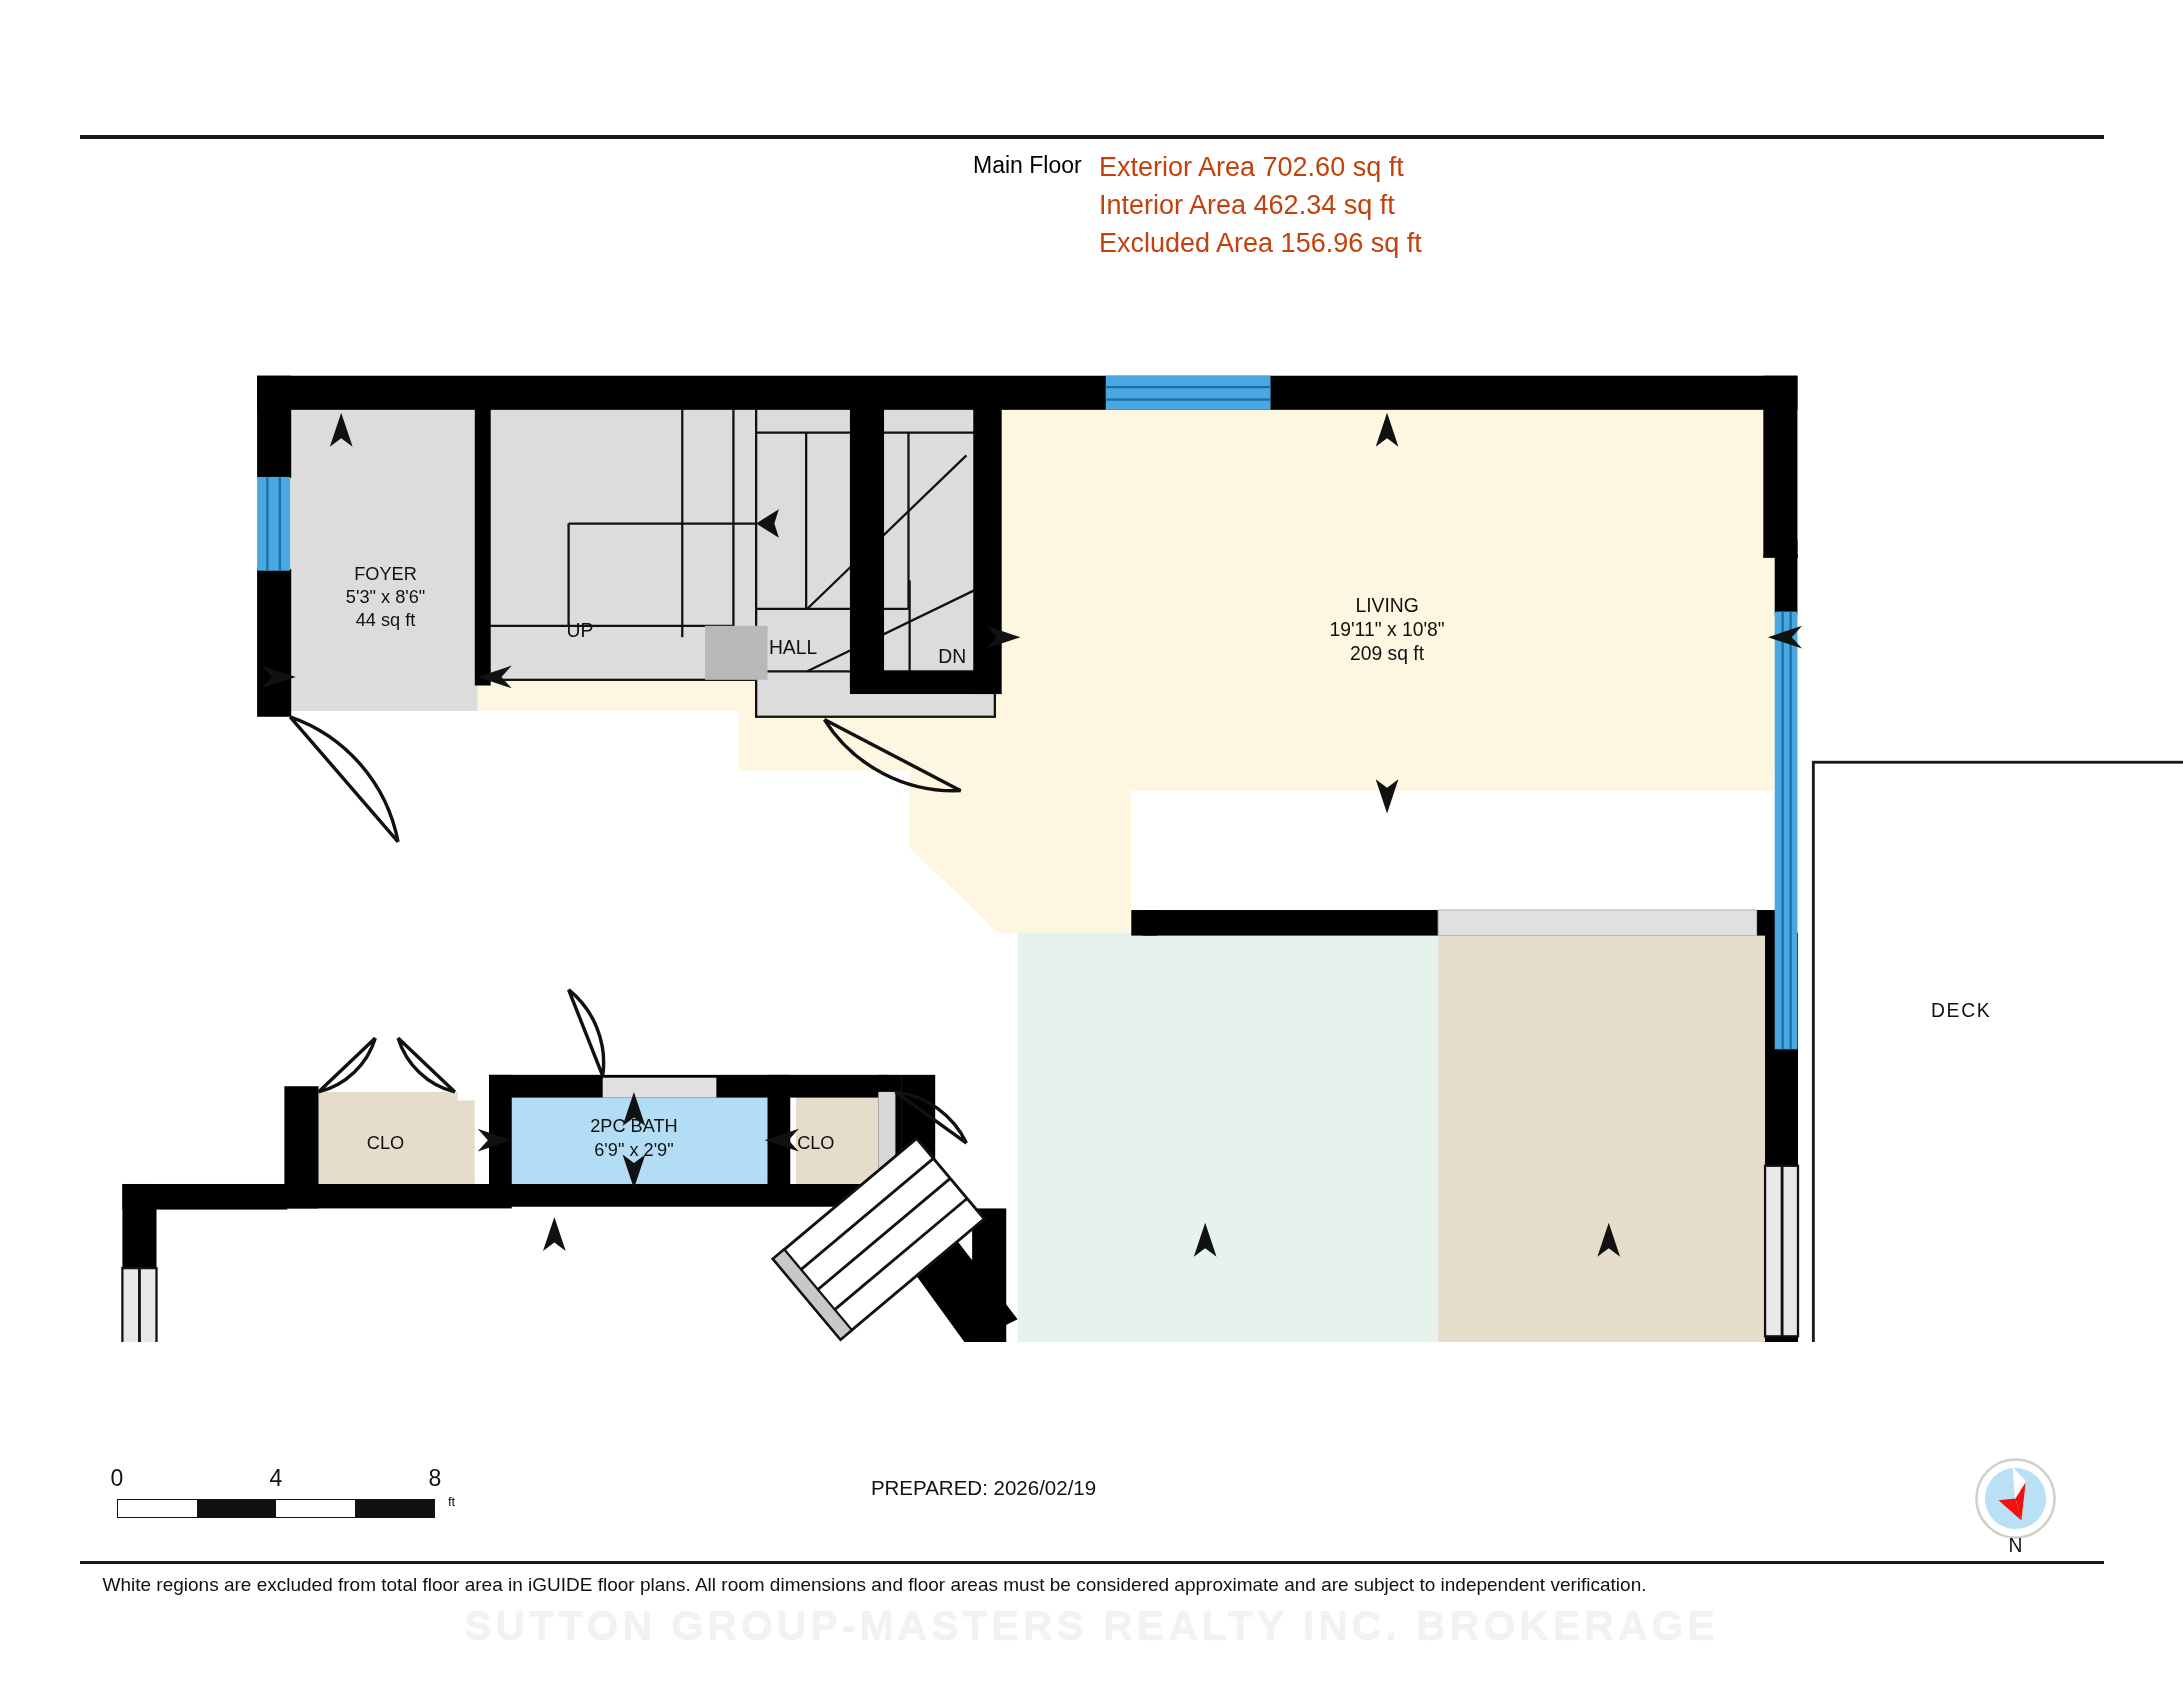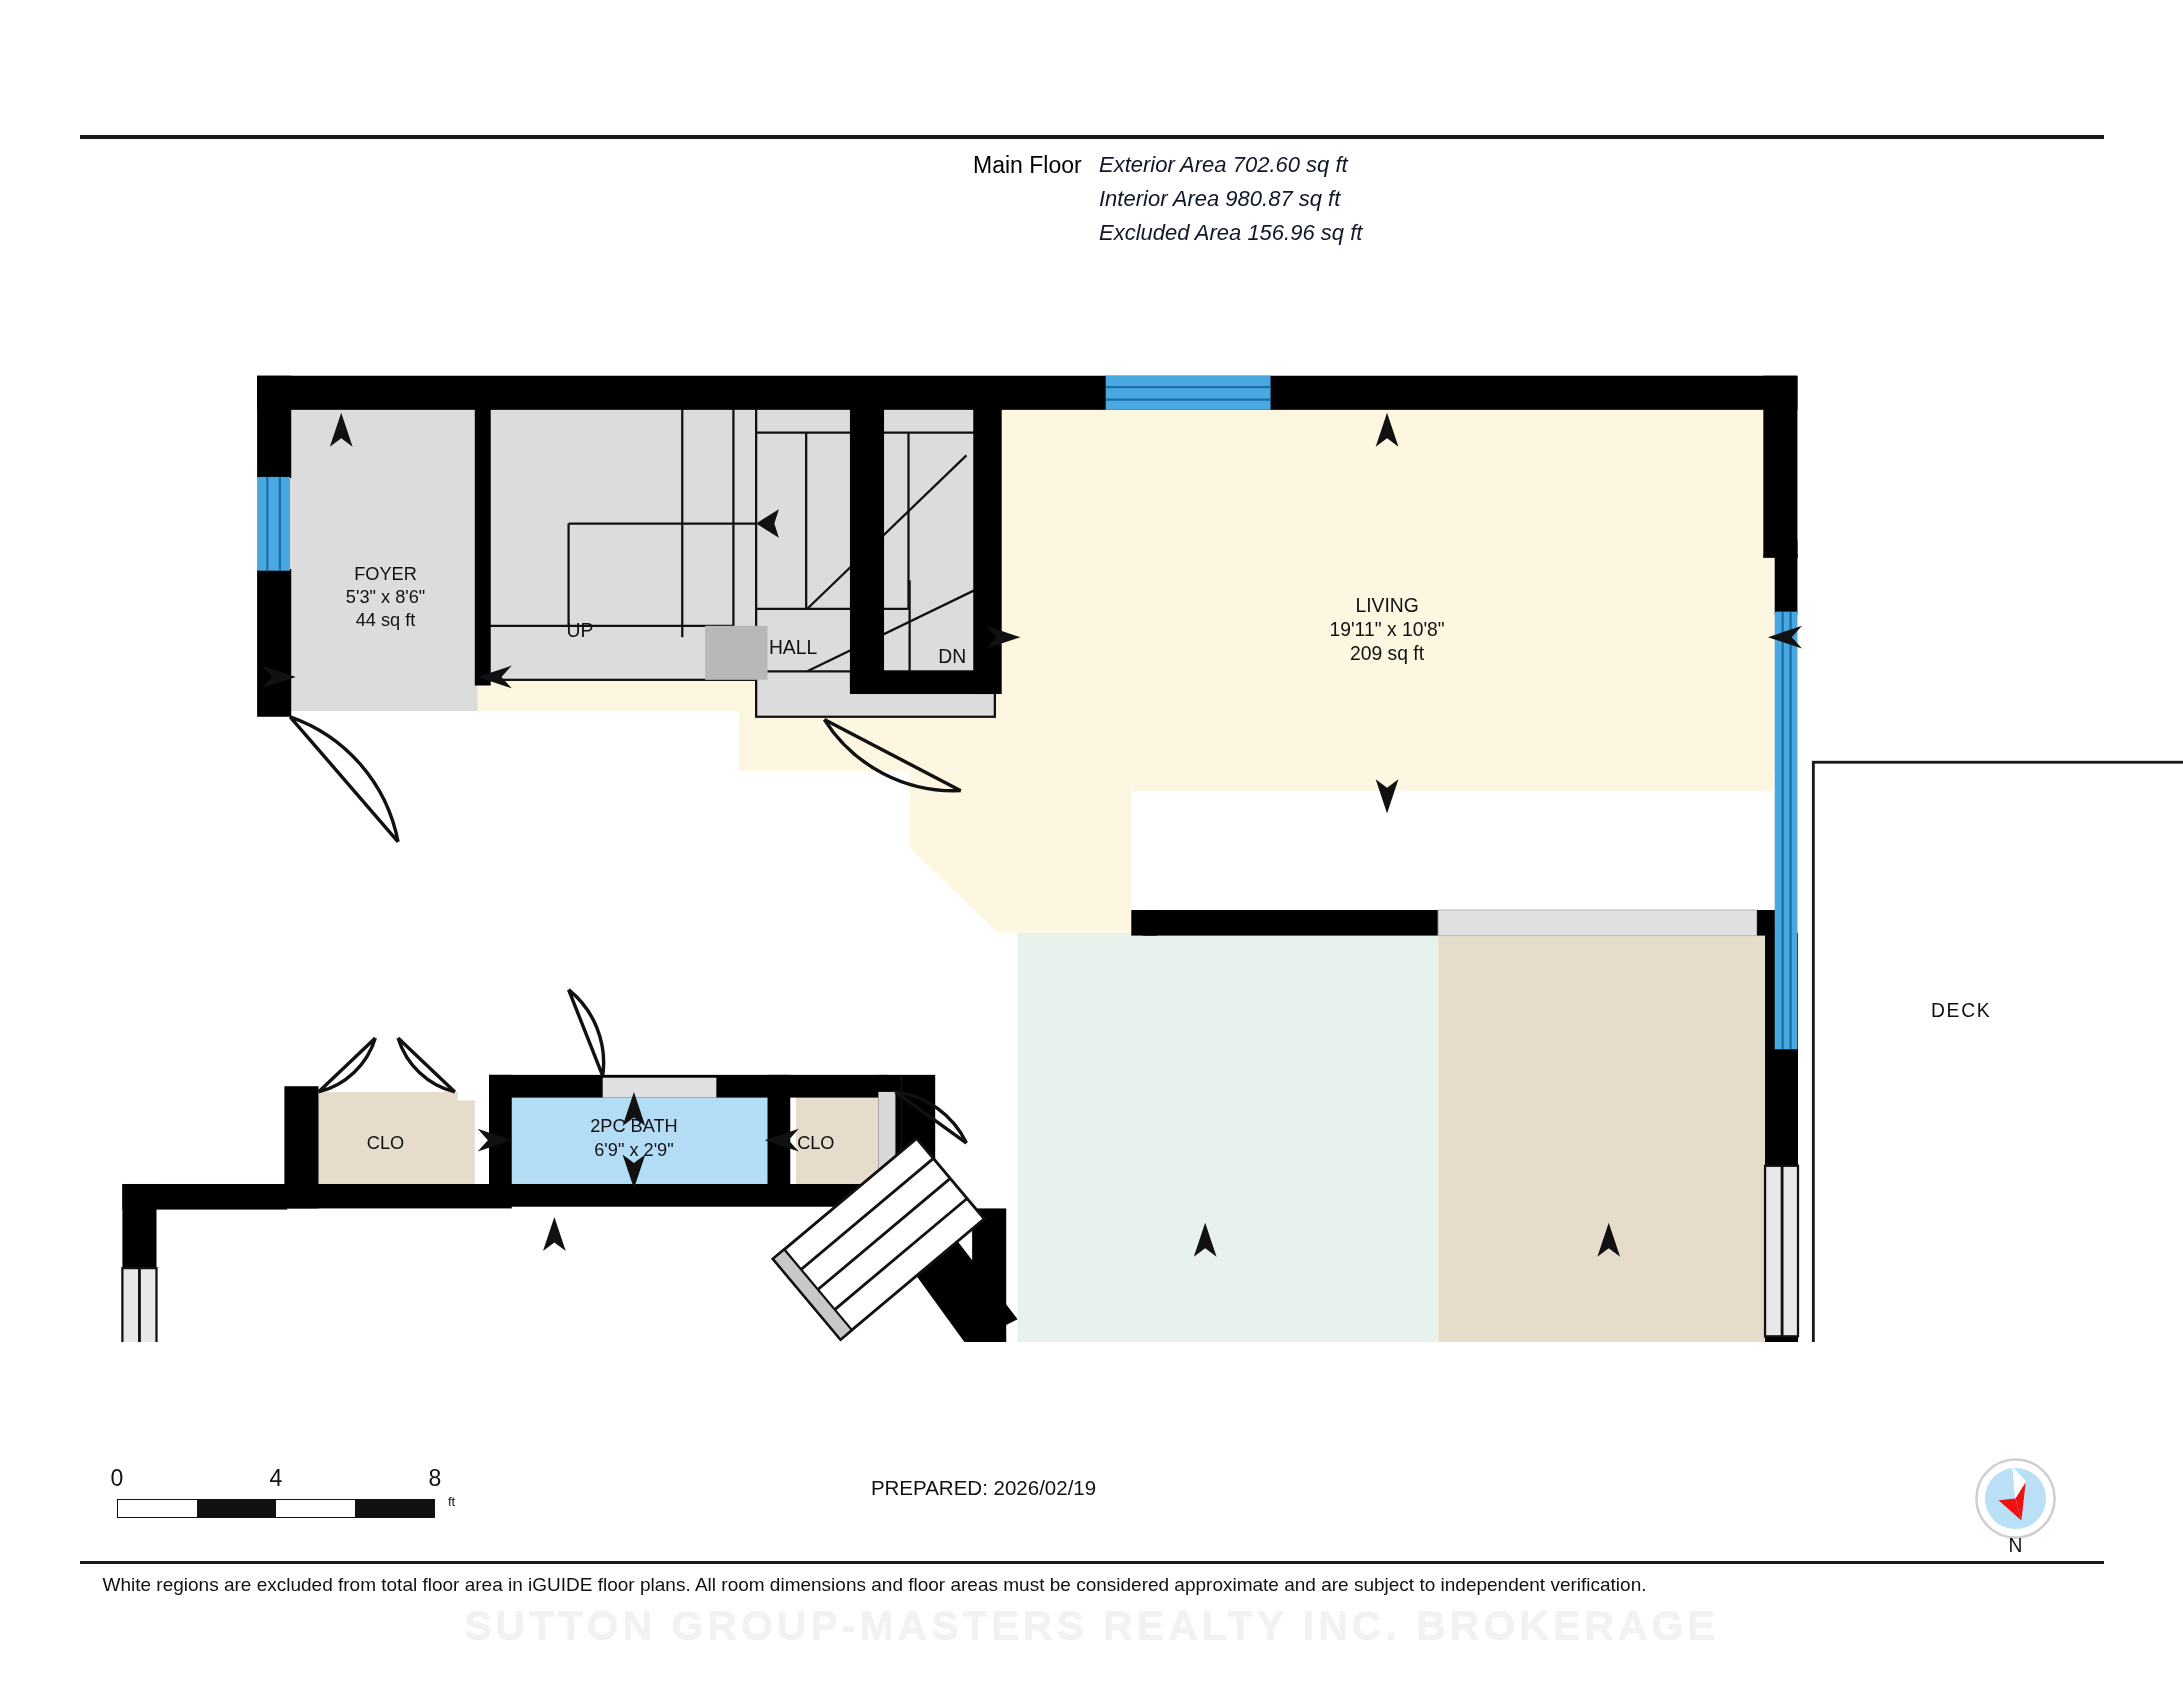--- a/index.html
+++ b/index.html
@@ -15,21 +15,21 @@
   .rule-top{
     position:absolute;left:80px;top:135px;width:2024px;height:4px;background:#1a1a1a;
   }
   .areas{
     position:absolute;left:973px;top:152px;width:796px;
   }
   .areas .row{display:flex;align-items:flex-start;margin-bottom:6.8px;}
   .areas .floor-label{
     width:126px;font-size:23px;font-weight:normal;color:#000;white-space:nowrap;
   }
-  .areas .area-val{font-size:22px;color:#0f172a;white-space:nowrap;font-style:italic;}
+  .areas .area-val{font-size:27px;color:#c2410c;white-space:nowrap;}
   .areas .row.indent .floor-label{visibility:hidden;}
 
   
   #plan{position:absolute;left:0;top:353px;width:2183px;height:989px;}
 
   
   .scalebar{position:absolute;left:117px;top:1499px;width:318px;height:19.3px;
     border:1.7px solid #111;display:flex;box-sizing:border-box;background:#fff;}
   .scalebar span{flex:1;height:100%;}
   .scalebar span.dark{background:#111;}
@@ -58,21 +58,21 @@
 
   <div class="rule-top"></div>
 
   <div class="areas">
     <div class="row">
       <div class="floor-label">Main Floor</div>
       <div class="area-val">Exterior Area 702.60 sq ft</div>
     </div>
     <div class="row indent">
       <div class="floor-label">x</div>
-      <div class="area-val">Interior Area 980.87 sq ft</div>
+      <div class="area-val">Interior Area 462.34 sq ft</div>
     </div>
     <div class="row indent">
       <div class="floor-label">x</div>
       <div class="area-val">Excluded Area 156.96 sq ft</div>
     </div>
   </div>
 
   <svg id="plan" viewBox="0 0 3840 1740">
 
     <polygon fill="#fdf6e0" points="1795,80 3120,80 3120,355 3160,355 3160,735 3120,735 3120,770 1990,770 1990,735 1600,735 1600,420 1470,420 1470,380 1555,380 1555,80"></polygon>

